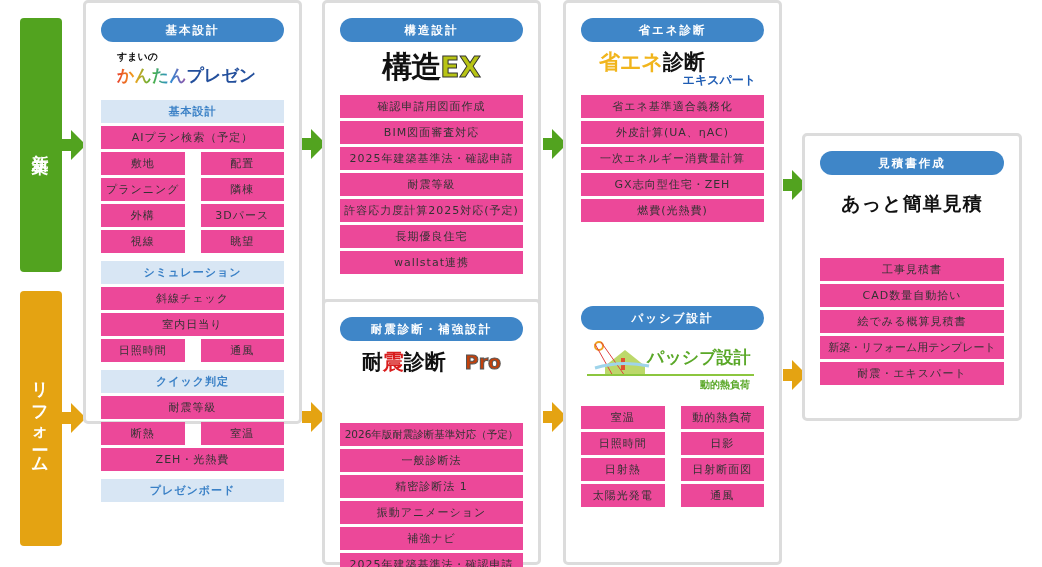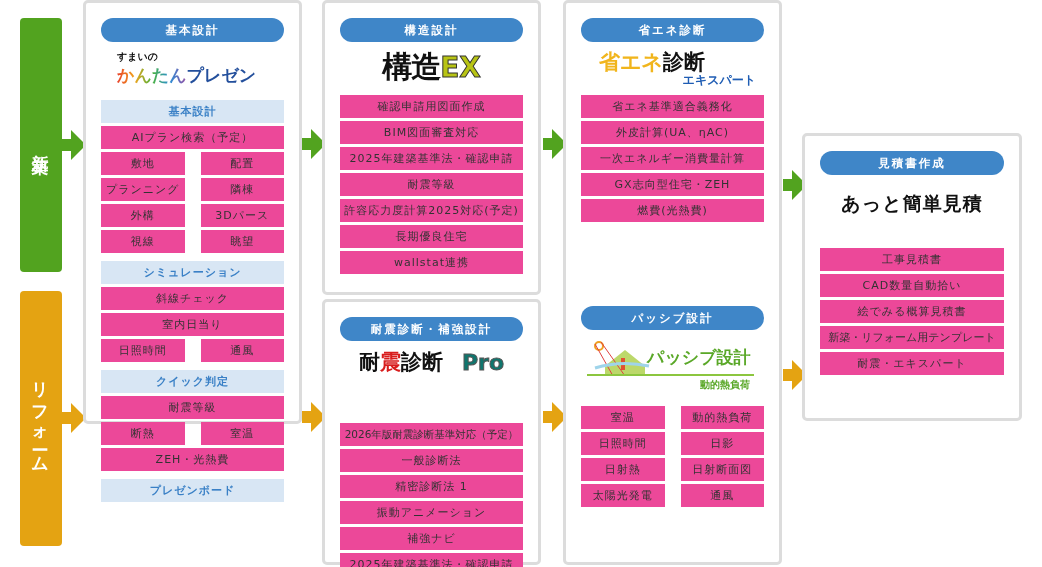--- a/index.html
+++ b/index.html
@@ -110,42 +110,42 @@
   <div class="row">耐震等級</div>
   <div class="row2">
       <div class="row">断熱</div>
       <div class="row">室温</div>
     </div>
   <div class="row">ZEH・光熱費</div>
 
   <div class="section">プレゼンボード</div>
 </div>
 
-<div class="panel" style="left:322px;top:0px;width:219px;height:295px;">
+<div class="panel" style="left:322px;top:0px;width:219px;height:341px;">
   <div class="pill">構造設計</div>
   <div class="logo" style="height:50px;">
     <span style="font-size:30px;font-weight:900;color:#111;letter-spacing:-1px;">構造</span>
       <span style="font-size:28px;font-weight:900;color:#b8c414;-webkit-text-stroke:1px #333;">EX</span>
   </div>
   <div class="row" style="margin-top:3px;">確認申請用図面作成</div>
   <div class="row">BIM図面審査対応</div>
   <div class="row">2025年建築基準法・確認申請</div>
   <div class="row">耐震等級</div>
   <div class="row">許容応力度計算2025対応(予定)</div>
   <div class="row">長期優良住宅</div>
   <div class="row">wallstat連携</div>
 </div>
 
 <div class="panel" style="left:322px;top:299px;width:219px;height:266px;">
   <div class="pill">耐震診断・補強設計</div>
   <div class="logo" style="height:42px;">
     <span style="font-size:21px;font-weight:900;color:#111;">耐</span>
       <span style="font-size:21px;font-weight:900;color:#d81d1d;">震</span>
       <span style="font-size:21px;font-weight:900;color:#111;">診断</span>
-      <span style="font-size:22px;font-weight:900;color:#0f766e;-webkit-text-stroke:1px #555;margin-left:19px;">Pro</span>
+      <span style="font-size:19px;font-weight:900;color:#c2410c;-webkit-text-stroke:1px #555;margin-left:19px;">Pro</span>
   </div>
   <div class="row" style="font-size:10.5px;letter-spacing:0;margin-top:40px;">2026年版耐震診断基準対応（予定）</div>
   <div class="row">一般診断法</div>
   <div class="row">精密診断法 1</div>
   <div class="row">振動アニメーション</div>
   <div class="row">補強ナビ</div>
   <div class="row">2025年建築基準法・確認申請</div>
 </div>
 
 <div class="panel" style="left:563px;top:0px;width:219px;height:565px;">
@@ -188,18 +188,18 @@
     </div>
   <div class="row2">
       <div class="row">太陽光発電</div>
       <div class="row">通風</div>
     </div>
 </div>
 
 <div class="panel" style="left:802px;top:133px;width:220px;height:288px;">
   <div class="pill">見積書作成</div>
   <div class="logo" style="height:58px;font-size:19px;font-weight:900;color:#111;letter-spacing:1px;">あっと簡単見積</div>
-  <div class="row" style="margin-top:15px;">工事見積書</div>
+  <div class="row" style="margin-top:25px;">工事見積書</div>
   <div class="row">CAD数量自動拾い</div>
   <div class="row">絵でみる概算見積書</div>
   <div class="row" style="letter-spacing:0;">新築・リフォーム用テンプレート</div>
   <div class="row">耐震・エキスパート</div>
 </div>
 
 </body></html>

